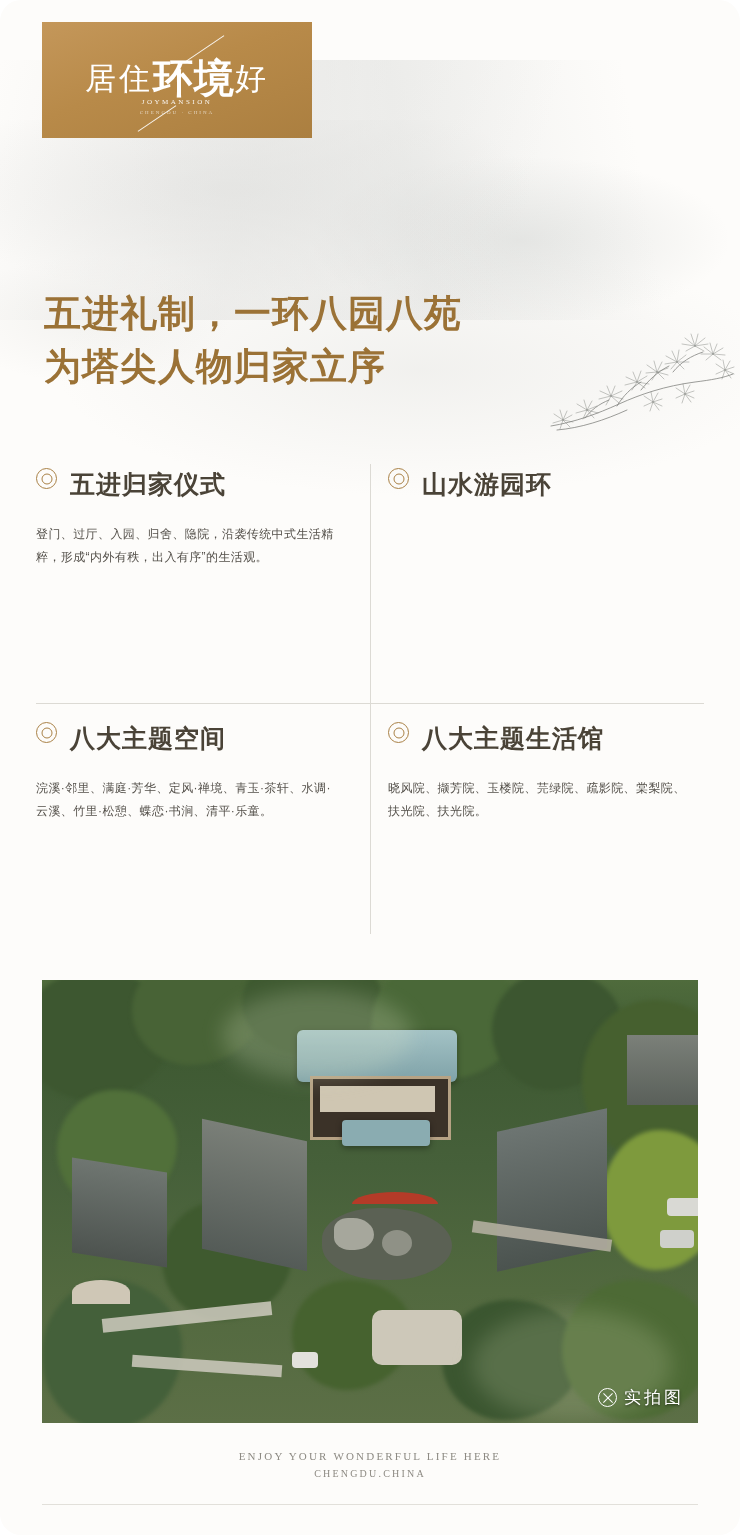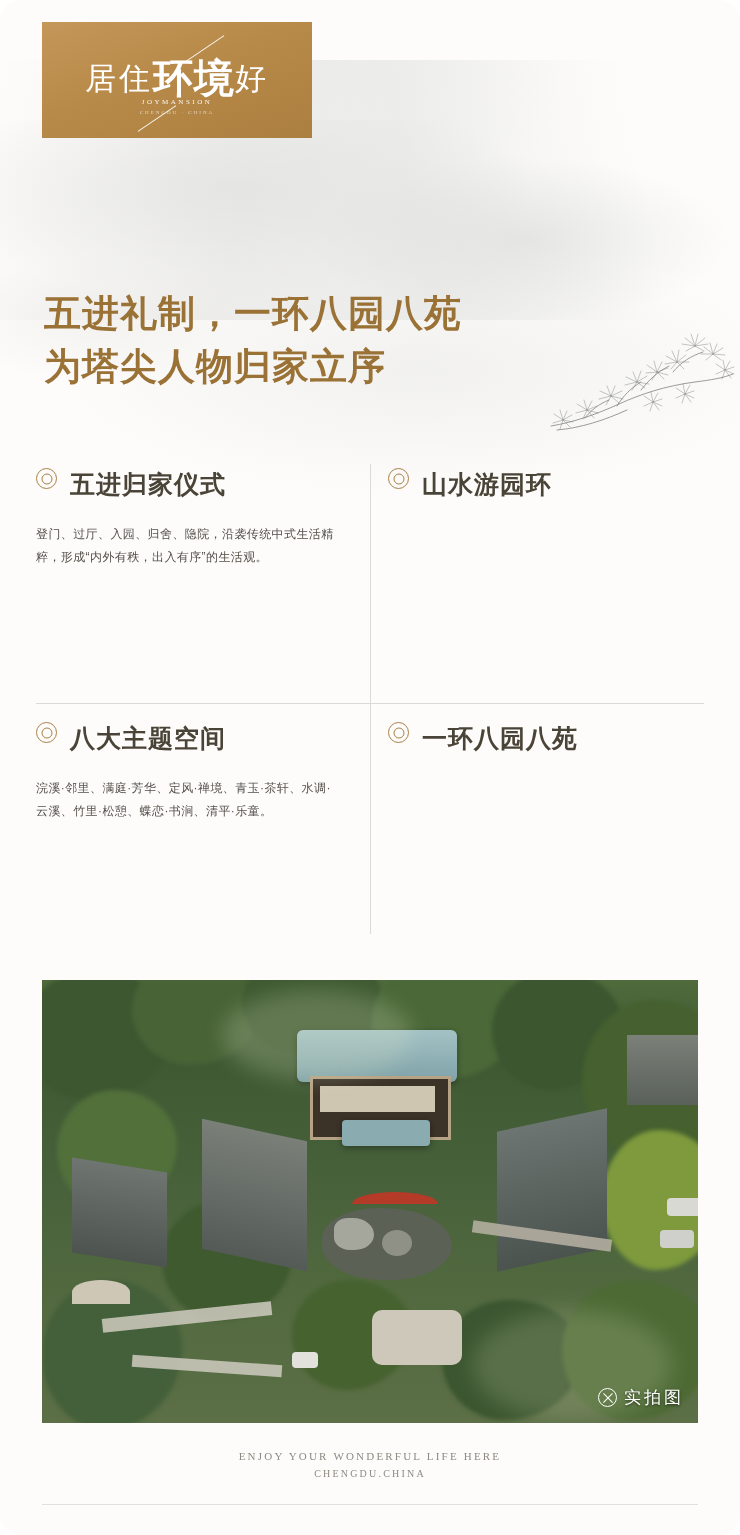--- a/index.html
+++ b/index.html
@@ -396,22 +396,23 @@
       <div class="cell-head">
         <span class="ring"></span>
         <span class="cell-title">八大主题空间</span>
       </div>
       <div class="cell-body">浣溪·邻里、满庭·芳华、定风·禅境、青玉·茶轩、水调·云溪、竹里·松憩、蝶恋·书涧、清平·乐童。</div>
     </div>
 
     <div class="cell c4">
       <div class="cell-head">
         <span class="ring"></span>
-        <span class="cell-title">一环八园八苑</span>
-      </div>
+        <span class="cell-title">八大主题生活馆</span>
+      </div>
+      <div class="cell-body">晓风院、撷芳院、玉楼院、芫绿院、疏影院、棠梨院、扶光院、扶光院。</div>
     </div>
   </div>
 
   <div class="photo-wrap">
     <div class="photo">
       <div class="ph-bg"></div>
 
       <div class="blob" style="left:-20px; top:-10px; width:150px; height:130px; background:#3d5730;"></div>
       <div class="blob" style="left:90px; top:-25px; width:130px; height:110px; background:#486336;"></div>
       <div class="blob" style="left:200px; top:-30px; width:140px; height:105px; background:#3e5930;"></div>

